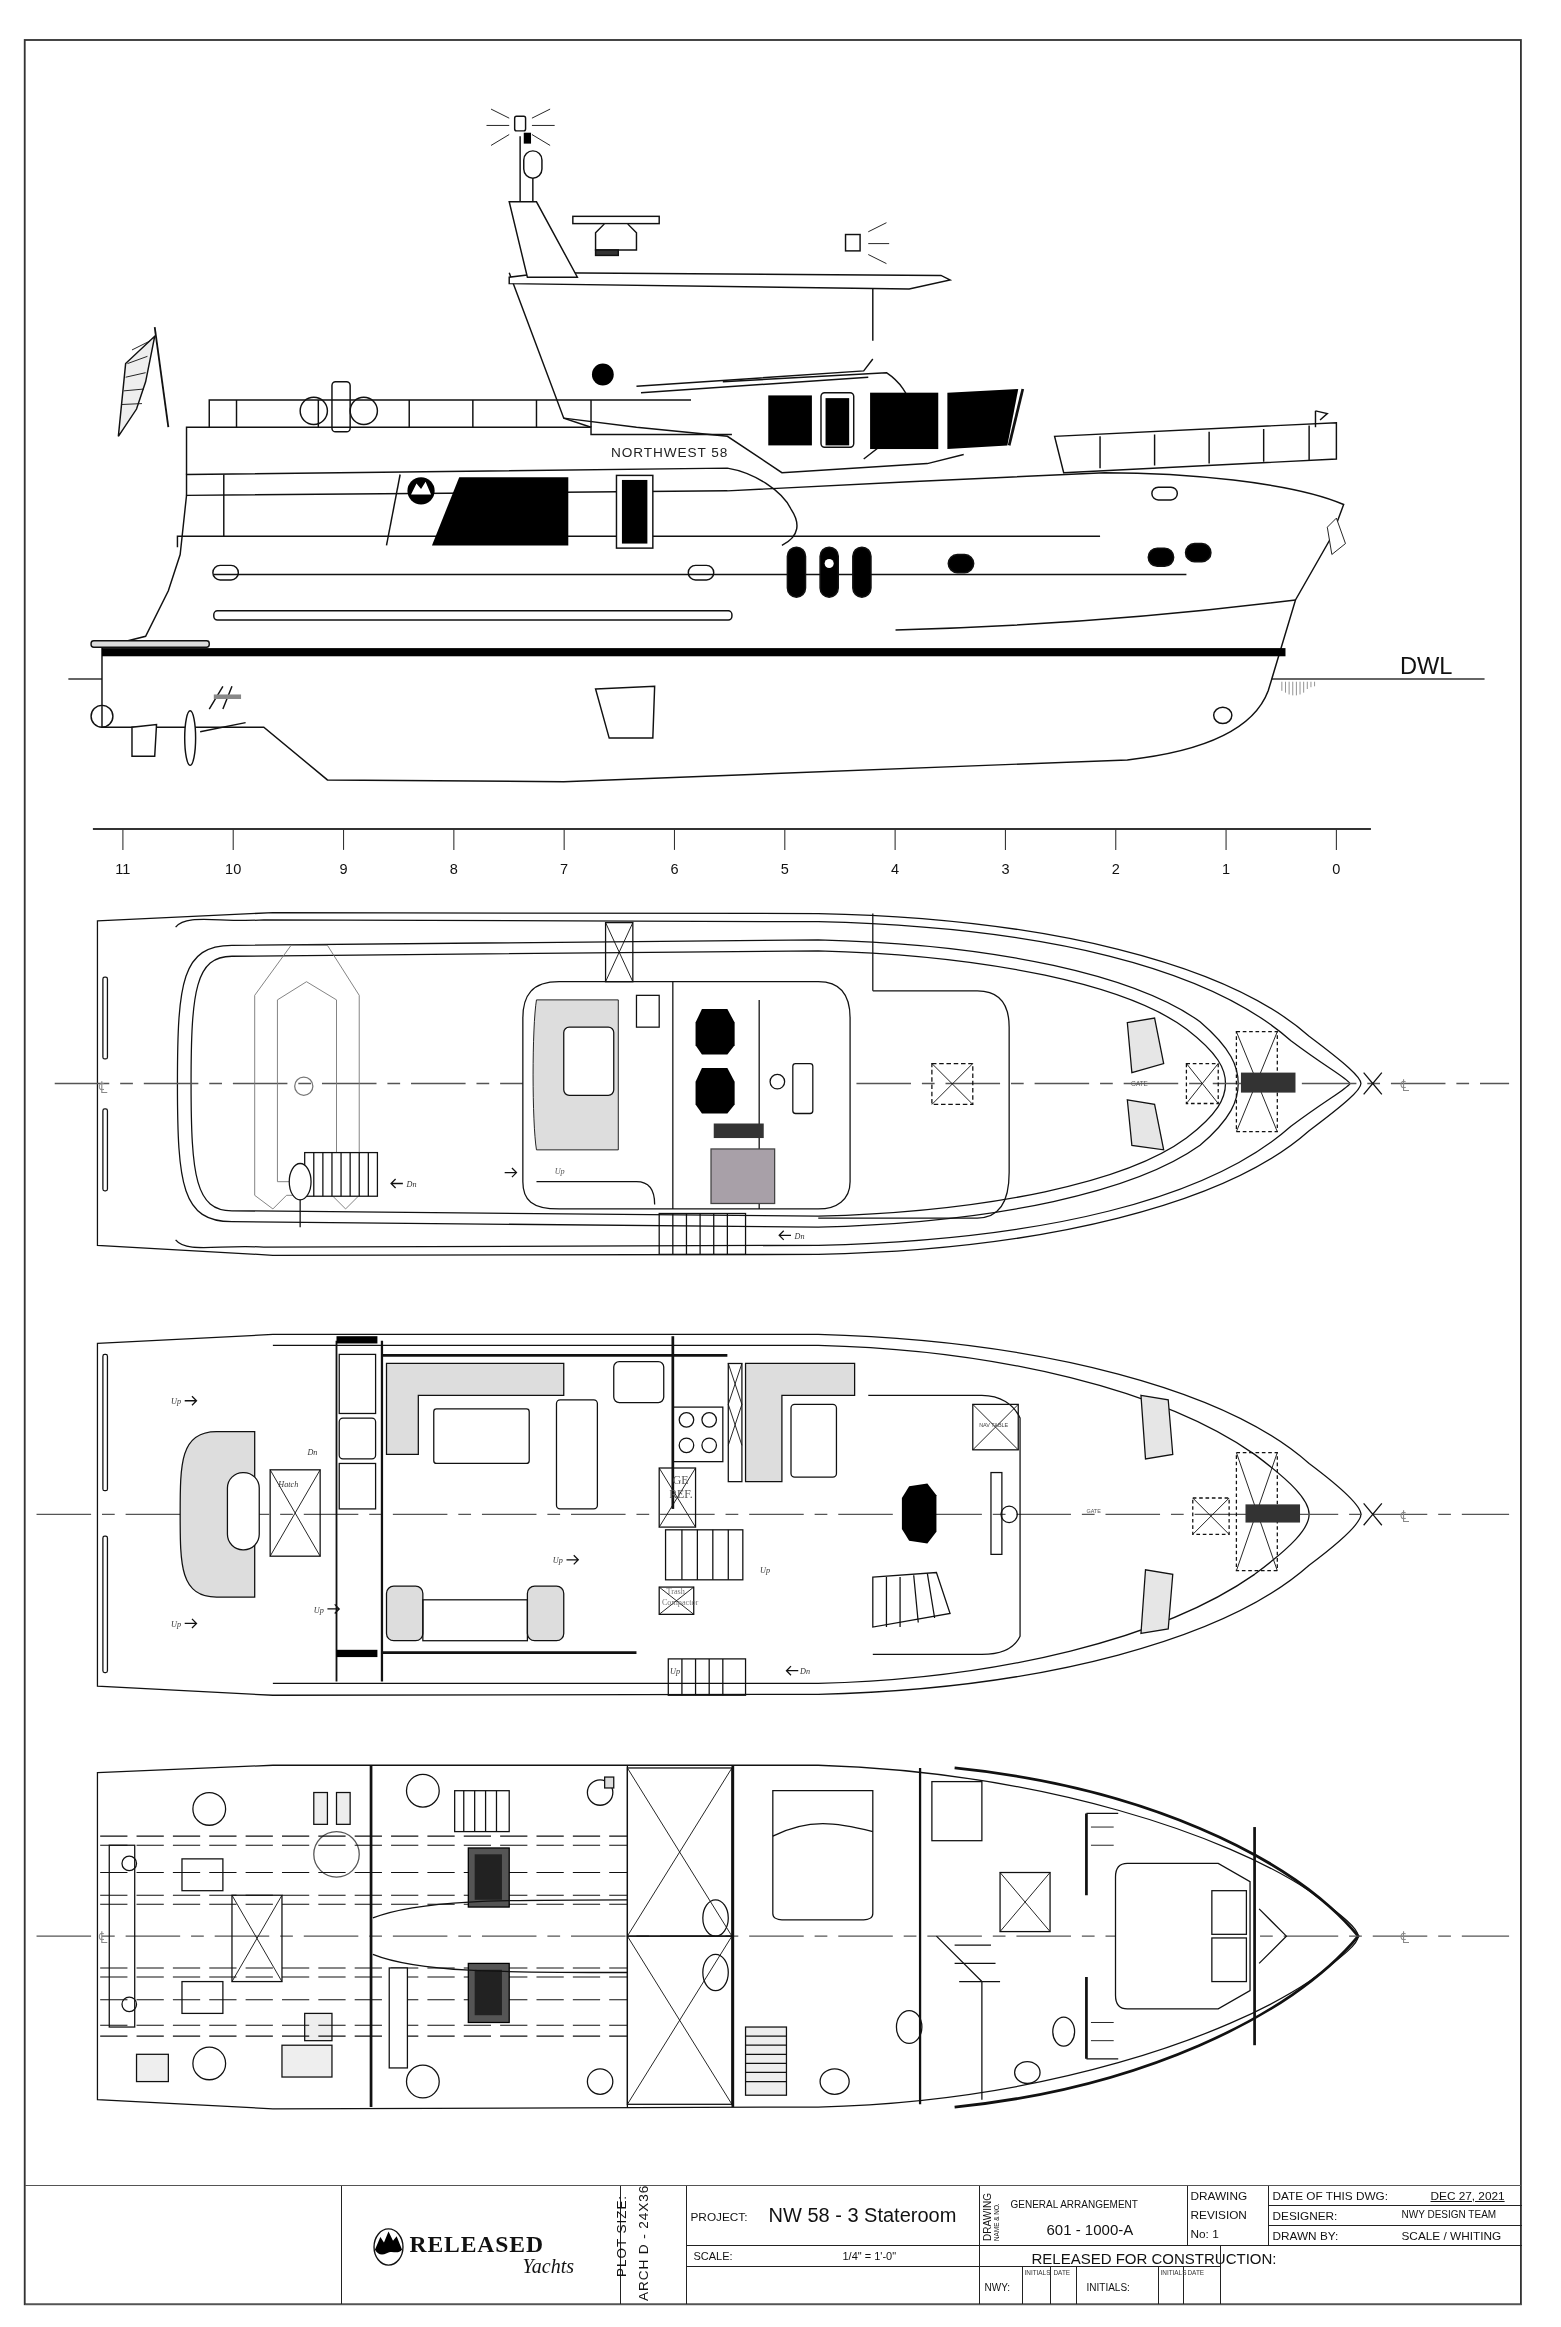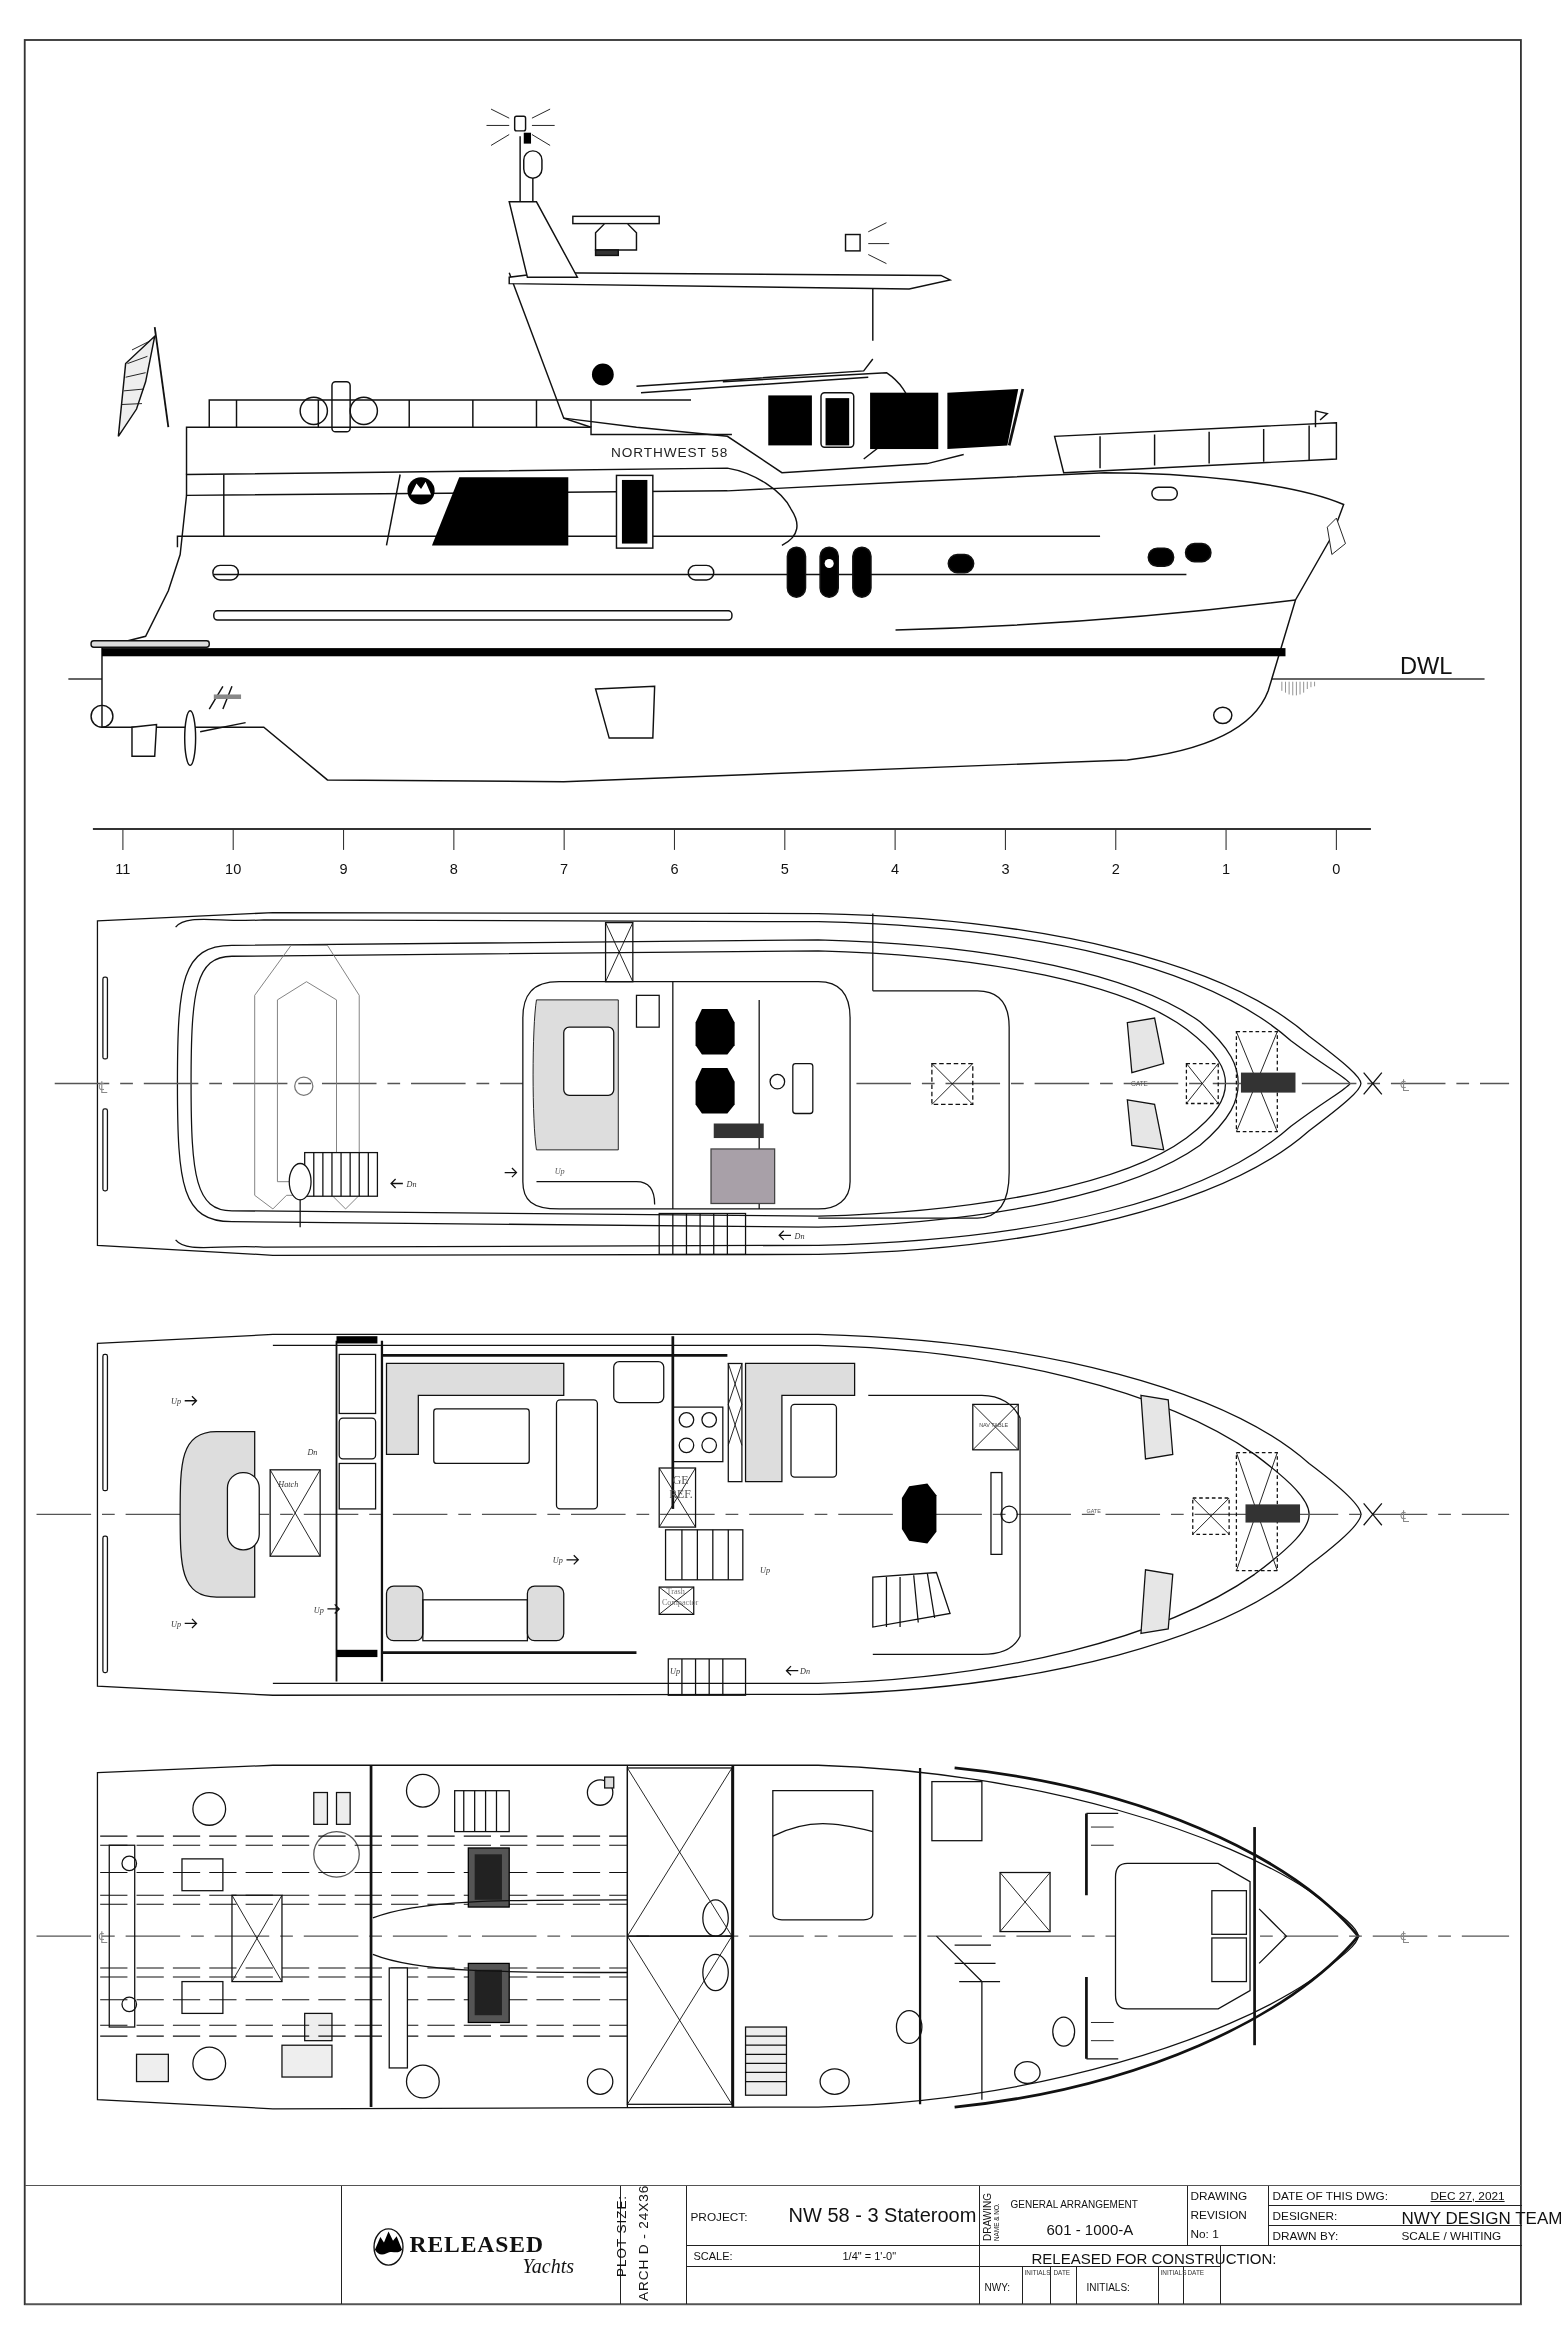--- a/index.html
+++ b/index.html
@@ -423,37 +423,37 @@
     <ellipse cx="18" cy="21" rx="16" ry="20" fill="#fff" stroke="#111" stroke-width="1.5"></ellipse>
     <path d="M3 24 L9 10 L13 16 L18 4 L23 14 L27 9 L33 24 C28 30 22 24 16 28 C10 31 6 29 3 24 Z" fill="#000"></path>
   </svg>
   <div class="lbl" style="left:385px; top:45px; font-family:'Liberation Serif', serif; font-weight:bold; font-size:23.6px; letter-spacing:0.9px;">RELEASED</div>
   <div class="lbl" style="left:498px; top:69px; font-family:'Liberation Serif', serif; font-style:italic; font-size:20px;">Yachts</div>
 
   <div class="lbl" style="left:589px; top:91px; transform:rotate(-90deg); transform-origin:left top; font-size:13.6px; letter-spacing:0.9px;">PLOT SIZE:</div>
   <div class="lbl" style="left:611px; top:115px; transform:rotate(-90deg); transform-origin:left top; font-size:13.6px; letter-spacing:0.9px;">ARCH D - 24X36</div>
 
   <div class="lbl" style="left:666px; top:23.6px; font-size:11.8px;">PROJECT:</div>
-  <div class="lbl" style="left:744px; top:18px; font-size:20px;margin-left:20px;">NW  58 - 3 Stateroom</div>
+  <div class="lbl" style="left:744px; top:18px; font-size:20px;">NW  58 - 3 Stateroom</div>
   <div class="lbl" style="left:669px; top:64px; font-size:11px;">SCALE:</div>
   <div class="lbl" style="left:818px; top:64px; font-size:11px;">1/4" = 1'-0"</div>
 
   <div class="lbl" style="left:957px; top:55px; transform:rotate(-90deg); transform-origin:left top; font-size:10px;">DRAWING</div>
   <div class="lbl" style="left:968px; top:55px; transform:rotate(-90deg); transform-origin:left top; font-size:6.4px;">NAME &amp; NO.</div>
   <div class="lbl" style="left:986px; top:12.7px; font-size:10px;">GENERAL ARRANGEMENT</div>
   <div class="lbl" style="left:1022px; top:35px; font-size:15px;">601 - 1000-A</div>
 
   <div class="lbl" style="left:1166px; top:2.7px; font-size:11.8px;">DRAWING</div>
   <div class="lbl" style="left:1166px; top:22px; font-size:11.8px;">REVISION</div>
   <div class="lbl" style="left:1166px; top:41px; font-size:11.8px;">No: 1</div>
 
   <div class="lbl" style="left:1248px; top:2.7px; font-size:11.8px;">DATE OF THIS DWG:</div>
   <div class="lbl" style="left:1406px; top:2.7px; font-size:11.8px;text-decoration:underline;">DEC 27, 2021</div>
   <div class="lbl" style="left:1248px; top:23px; font-size:11.8px;">DESIGNER:</div>
-  <div class="lbl" style="left:1377px; top:23px; font-size:17px;">NWY DESIGN TEAM</div>
+  <div class="lbl" style="left:1377px; top:23px; font-size:10px;">NWY DESIGN TEAM</div>
   <div class="lbl" style="left:1248px; top:43px; font-size:11.8px;">DRAWN BY:</div>
   <div class="lbl" style="left:1377px; top:43px; font-size:11.8px;">SCALE / WHITING</div>
 
   <div class="lbl" style="left:991px; top:64px; font-size:15px;padding-left:16px;">RELEASED FOR CONSTRUCTION:</div>
   <div class="lbl" style="left:960px; top:96px; font-size:10px;">NWY:</div>
   <div class="tiny" style="left:1000px; top:83px;">INITIALS</div>
   <div class="tiny" style="left:1029px; top:83px;">DATE</div>
   <div class="lbl" style="left:1062px; top:96px; font-size:10px;">INITIALS:</div>
   <div class="tiny" style="left:1136px; top:83px;">INITIALS</div>
   <div class="tiny" style="left:1163px; top:83px;">DATE</div>

